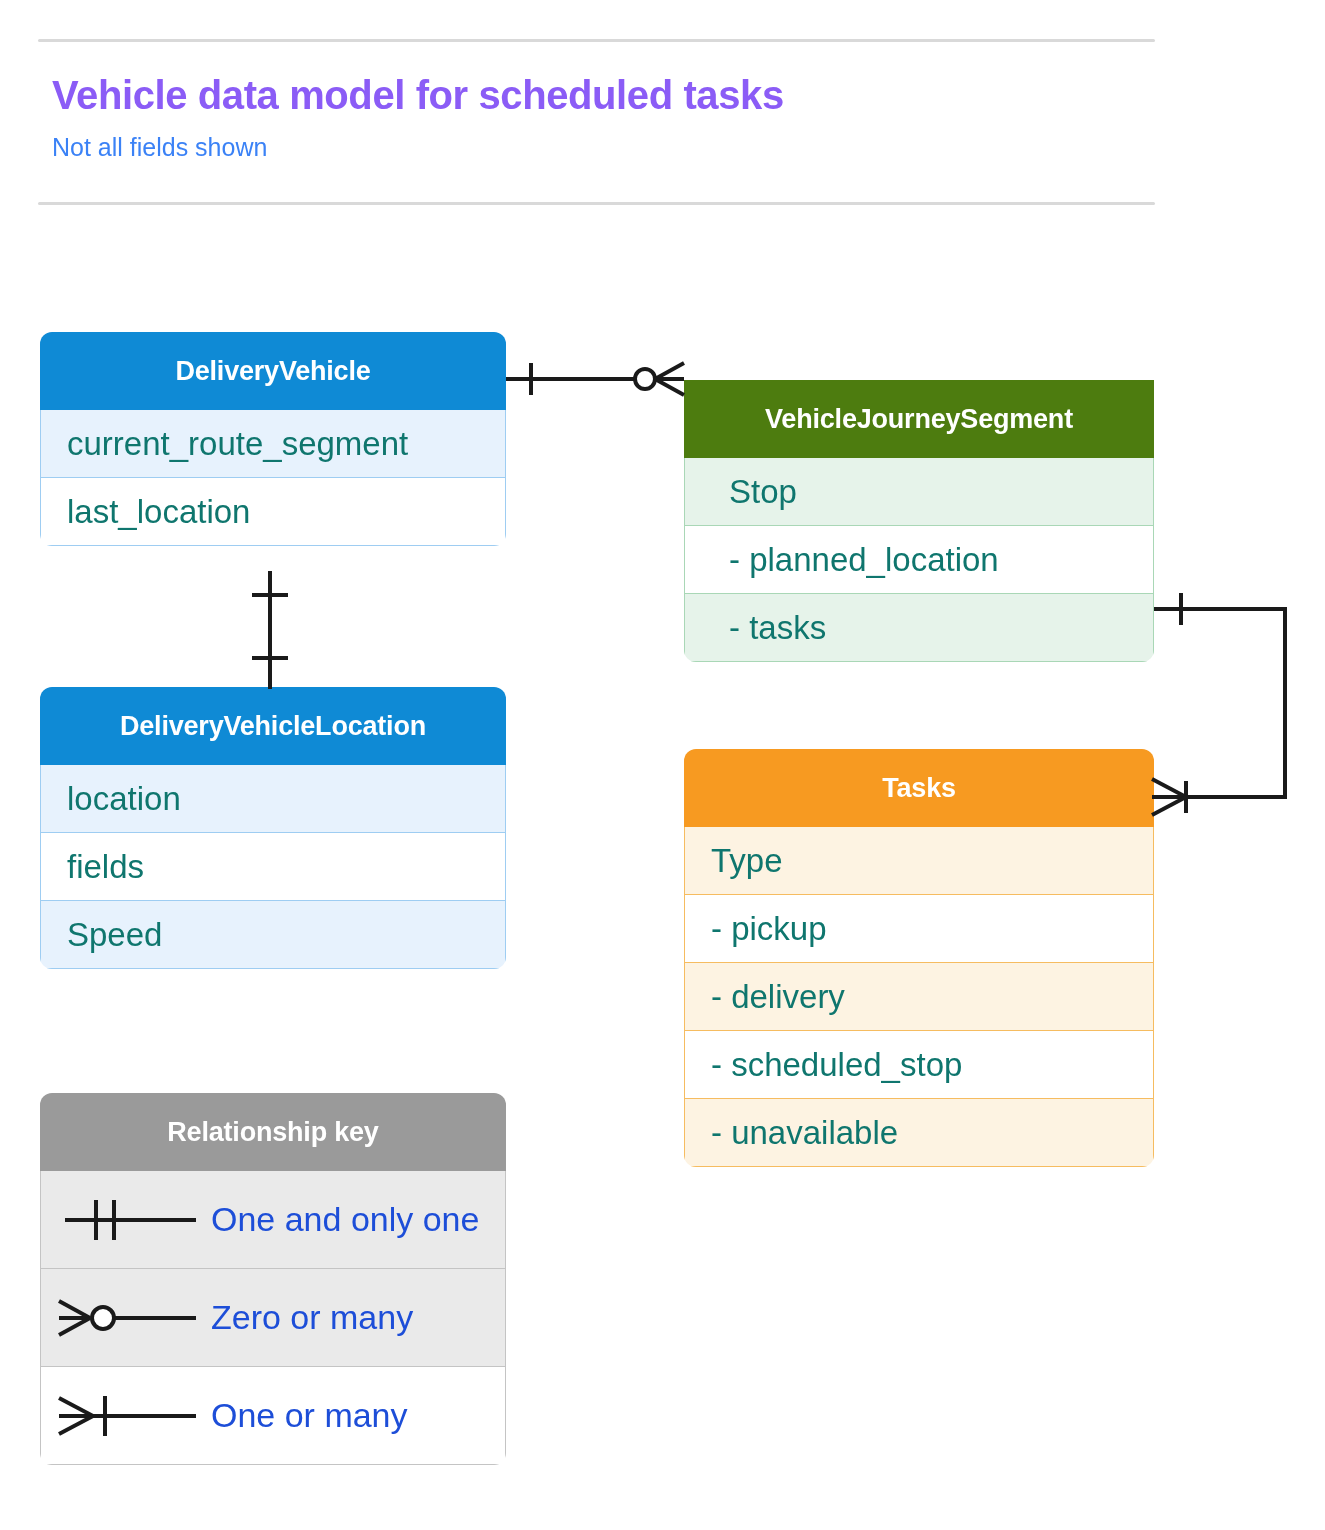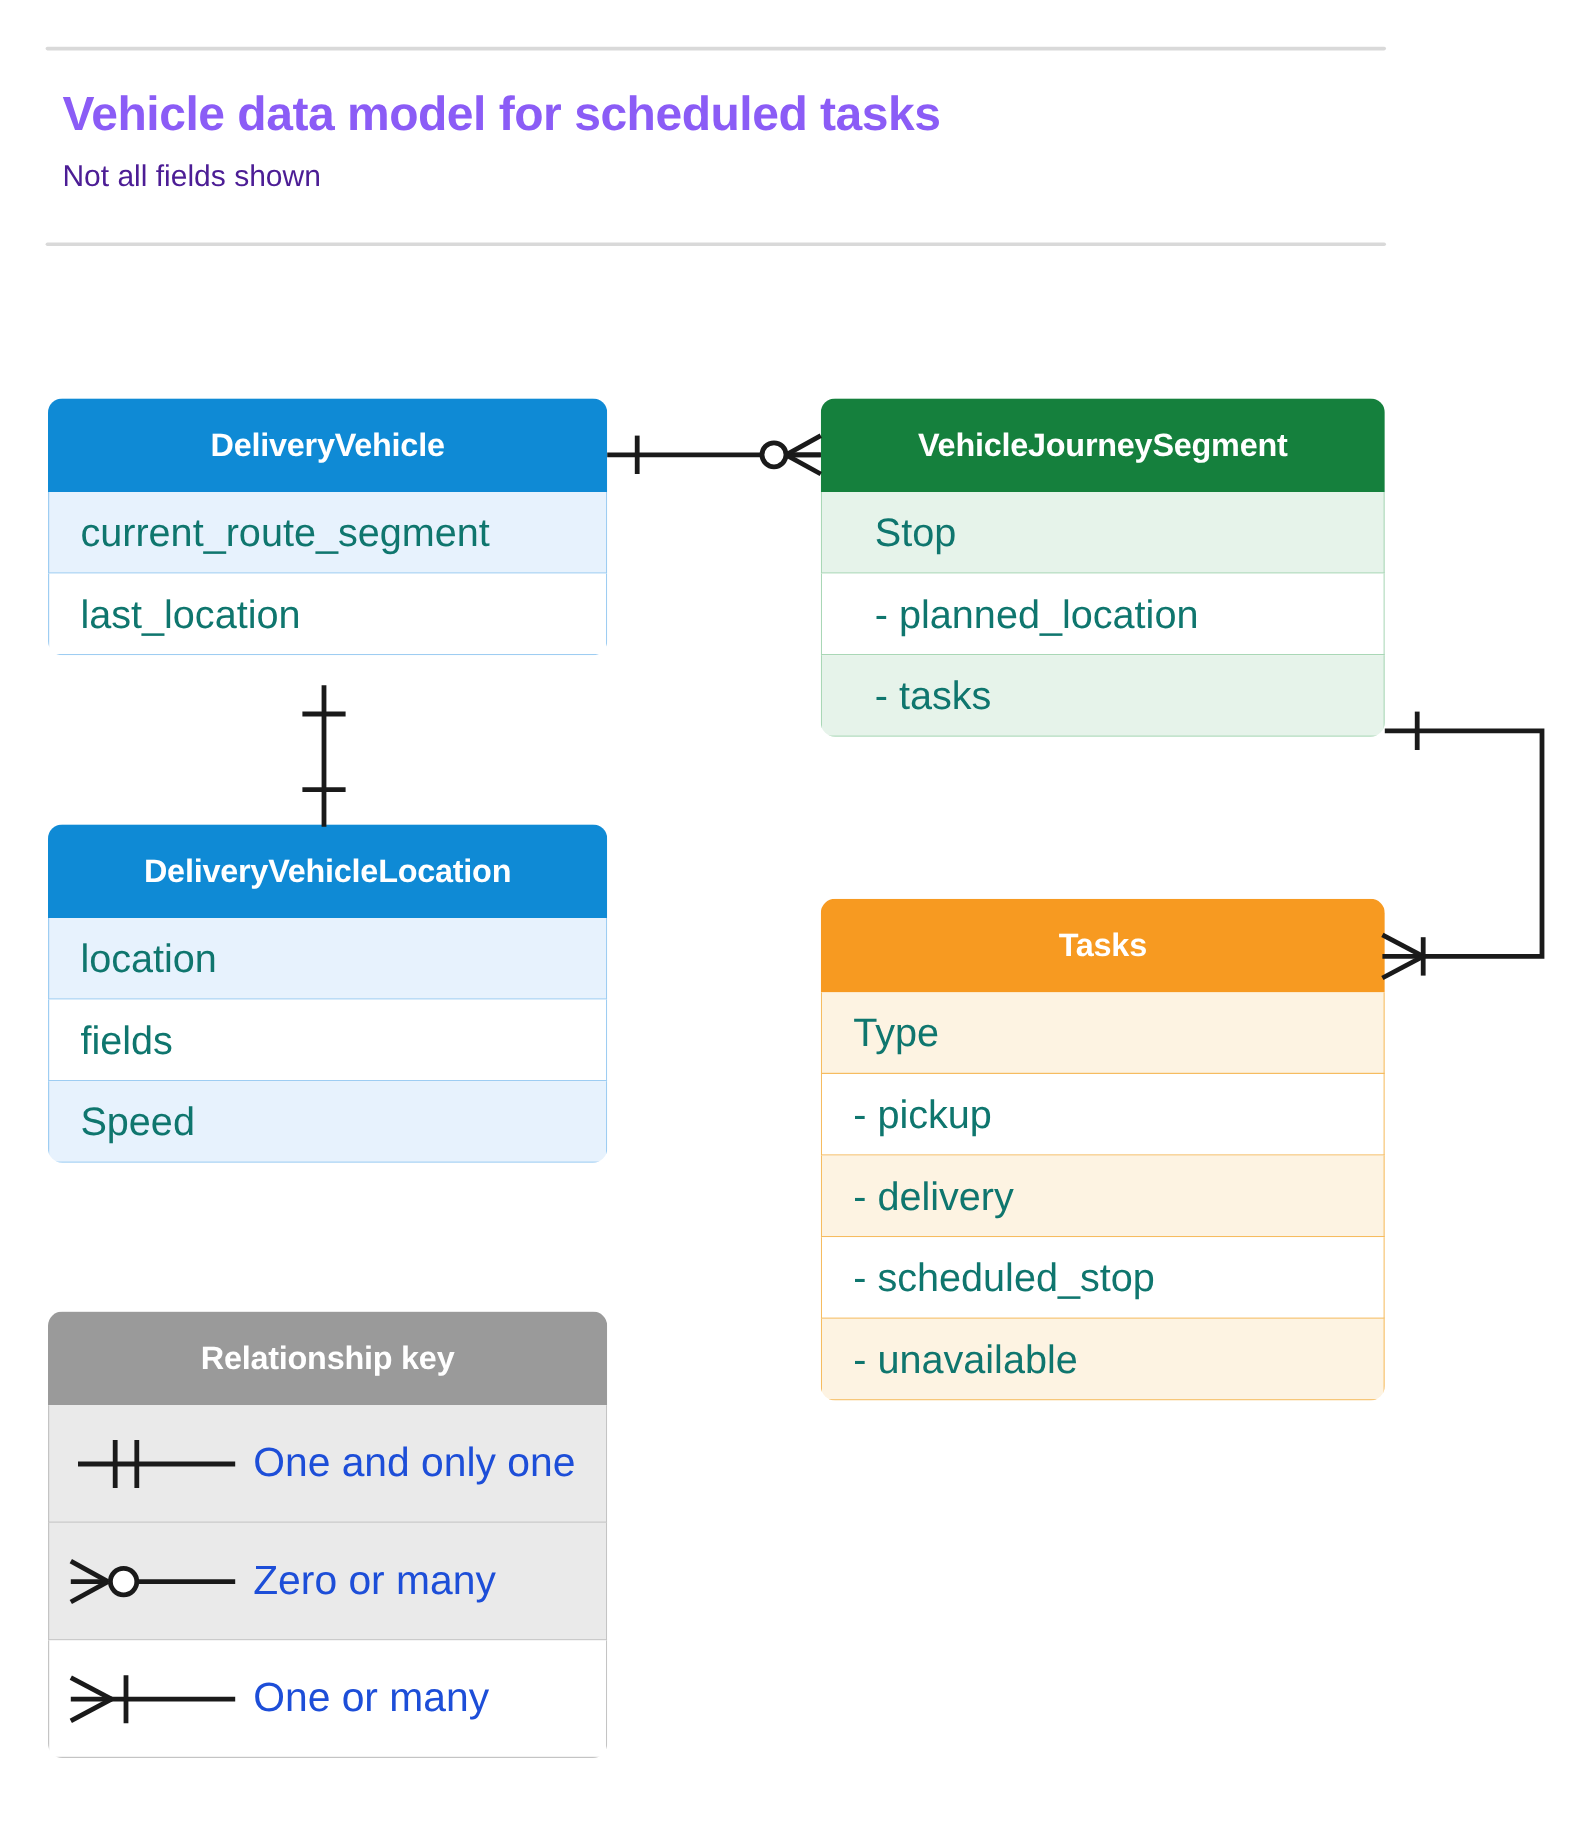--- a/index.html
+++ b/index.html
@@ -37,21 +37,21 @@
     color: #8b5cf6;
     letter-spacing: -0.4px;
     white-space: nowrap;
   }
   #page-subtitle {
     position: absolute;
     left: 52px;
     top: 133px;
     font-size: 25px;
     font-weight: normal;
-    color: #4c1d95;
+    color: #3b82f6;
     white-space: nowrap;
   }
 
   
   .entity {
     position: absolute;
     border-radius: 12px;
     overflow: hidden;
   }
   .entity-header {
@@ -74,21 +74,21 @@
     color: #0f766e;
     white-space: nowrap;
   }
 
   
   .e-blue .entity-header { background: #0f8ad5; }
   .e-blue .entity-row { border: 1px solid #9ecdf2; border-top: none; background: #ffffff; }
   .e-blue .entity-row.alt { background: #e7f2fd; }
 
   
-  .e-green .entity-header { background: #15803d; }
+  .e-green .entity-header { background: #4d7c0f; margin-top: 48px; }
   .e-green .entity-row { border: 1px solid #a9d7b6; border-top: none; background: #ffffff; padding-left: 44px; }
   .e-green .entity-row.alt { background: #e6f3ea; }
 
   
   .e-orange .entity-header { background: #f79a21; }
   .e-orange .entity-row { border: 1px solid #f6bc60; border-top: none; background: #ffffff; }
   .e-orange .entity-row.alt { background: #fdf3e2; }
 
   
   .e-grey .entity-header { background: #9a9a9a; }

